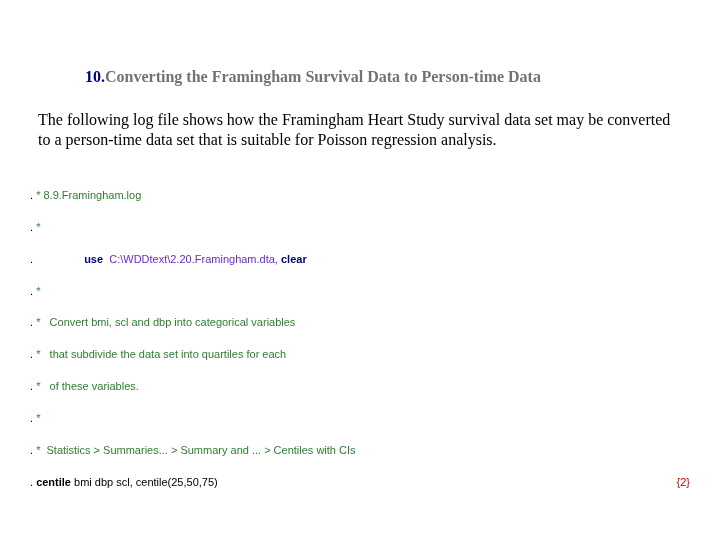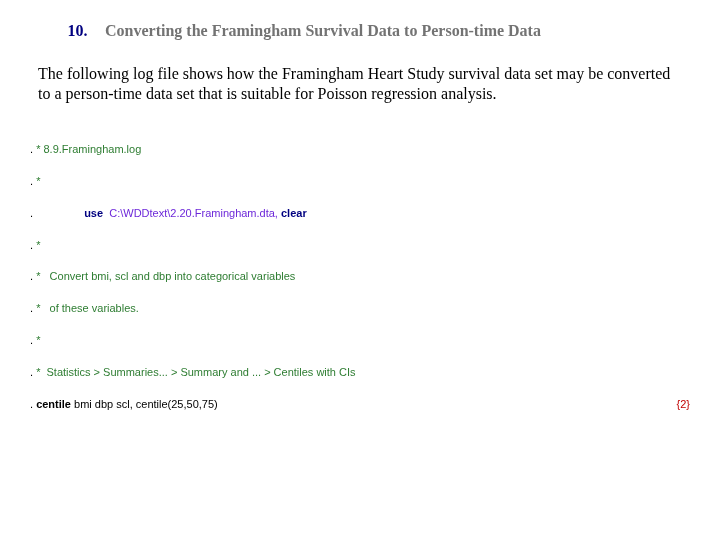--- a/index.html
+++ b/index.html
@@ -18,22 +18,23 @@
   }
   .heading-row {
     display: flex;
     align-items: baseline;
     margin-bottom: 24px;
   }
   .heading-num {
     font-weight: bold;
     color: #000080;
     width: 55px;
-    text-align: center;
+    text-align: right;
     padding-left: 20px;
+    margin-top: 46px;
   }
   .heading-text {
     font-weight: bold;
     color: #737373;
   }
   .intro {
     margin: 0 8px 22px 8px;
     line-height: 1.25;
   }
   .code-block {
@@ -64,19 +65,20 @@
   </div>
 
   <p class="intro">The following log file shows how the Framingham Heart Study survival data set may be converted to a person-time data set that is suitable for Poisson regression analysis.</p>
 
   <div class="code-block">
 <span class="code-line"><span class="dot">. </span><span class="cmt">* 8.9.Framingham.log</span></span>
 <span class="code-line"><span class="dot">. </span><span class="cmt">*</span></span>
 <span class="code-line"><span class="dot">. </span><span class="kw-use">use</span><span class="path">  C:\WDDtext\2.20.Framingham.dta,</span><span class="kw-clear"> clear</span></span>
 <span class="code-line"><span class="dot">. </span><span class="cmt">*</span></span>
 <span class="code-line"><span class="dot">. </span><span class="cmt">*   Convert bmi, scl and dbp into categorical variables</span></span>
+<span class="code-line"><span class="dot">. </span><span class="cmt">*   that subdivide the data set into quartiles for each</span></span>
 <span class="code-line"><span class="dot">. </span><span class="cmt">*   of these variables.</span></span>
 <span class="code-line"><span class="dot">. </span><span class="cmt">*</span></span>
 <span class="code-line"><span class="dot">. </span><span class="cmt">*  Statistics &gt; Summaries... &gt; Summary and ... &gt; Centiles with CIs</span></span>
 <span class="code-line"><span class="dot">. </span><span class="kw-centile">centile</span><span> bmi dbp scl, centile(25,50,75)</span><span style="float:right;" class="annot">{2}</span></span>
   </div>
 
 </div>
 
 </body></html>

